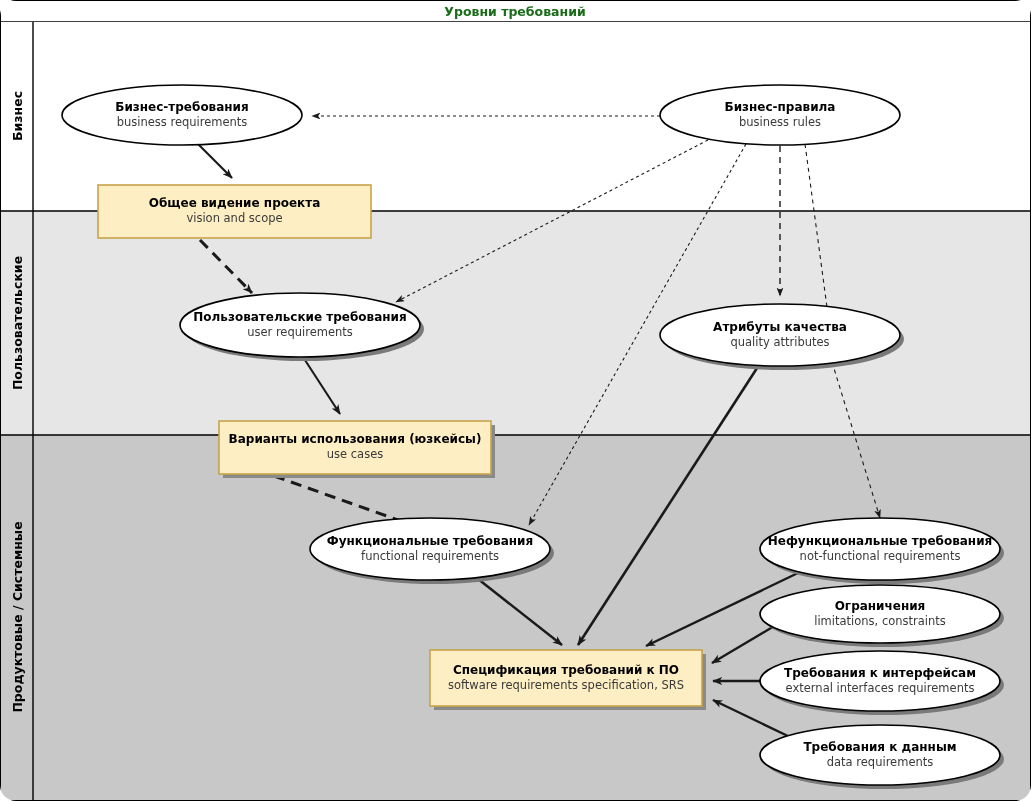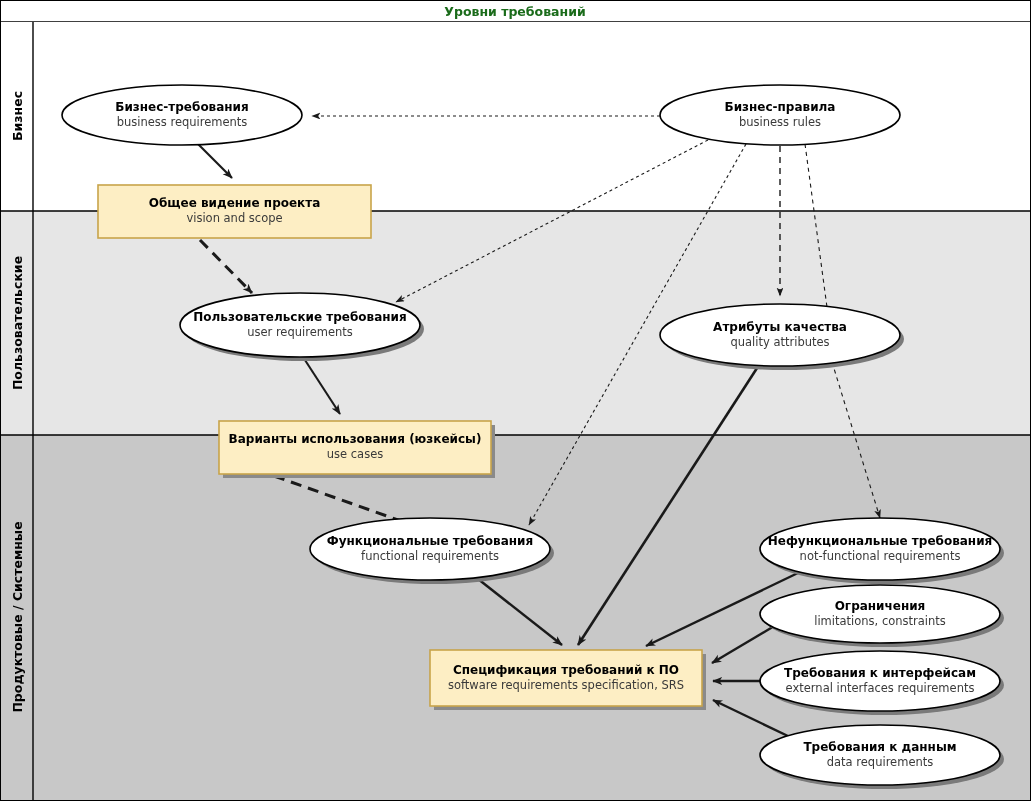--- a/index.html
+++ b/index.html
@@ -1,17 +1,17 @@
 <!DOCTYPE html>
 <html><head>
 <meta charset="utf-8">
 <style>
   html,body{margin:0;padding:0;background:#fff;}
   body{font-family:"DejaVu Sans","Liberation Sans",sans-serif;}
-  #page{position:relative;width:1031px;height:801px;overflow:hidden;background:#ffffff;}
+  #page{position:relative;width:1031px;height:801px;overflow:hidden;background:#ffffff;border-radius:16px;}
   svg{display:block;}
   .node-title{font-weight:bold;font-size:12px;fill:#000;}
   .node-sub{font-size:11.5px;fill:#3a3a3a;}
   .band-label{font-weight:bold;font-size:12.5px;fill:#000;}
   .diagram-title{font-weight:bold;font-size:12.5px;fill:#1a6b1a;}
 </style>
 </head>
 <body>
 
 <div id="page">

